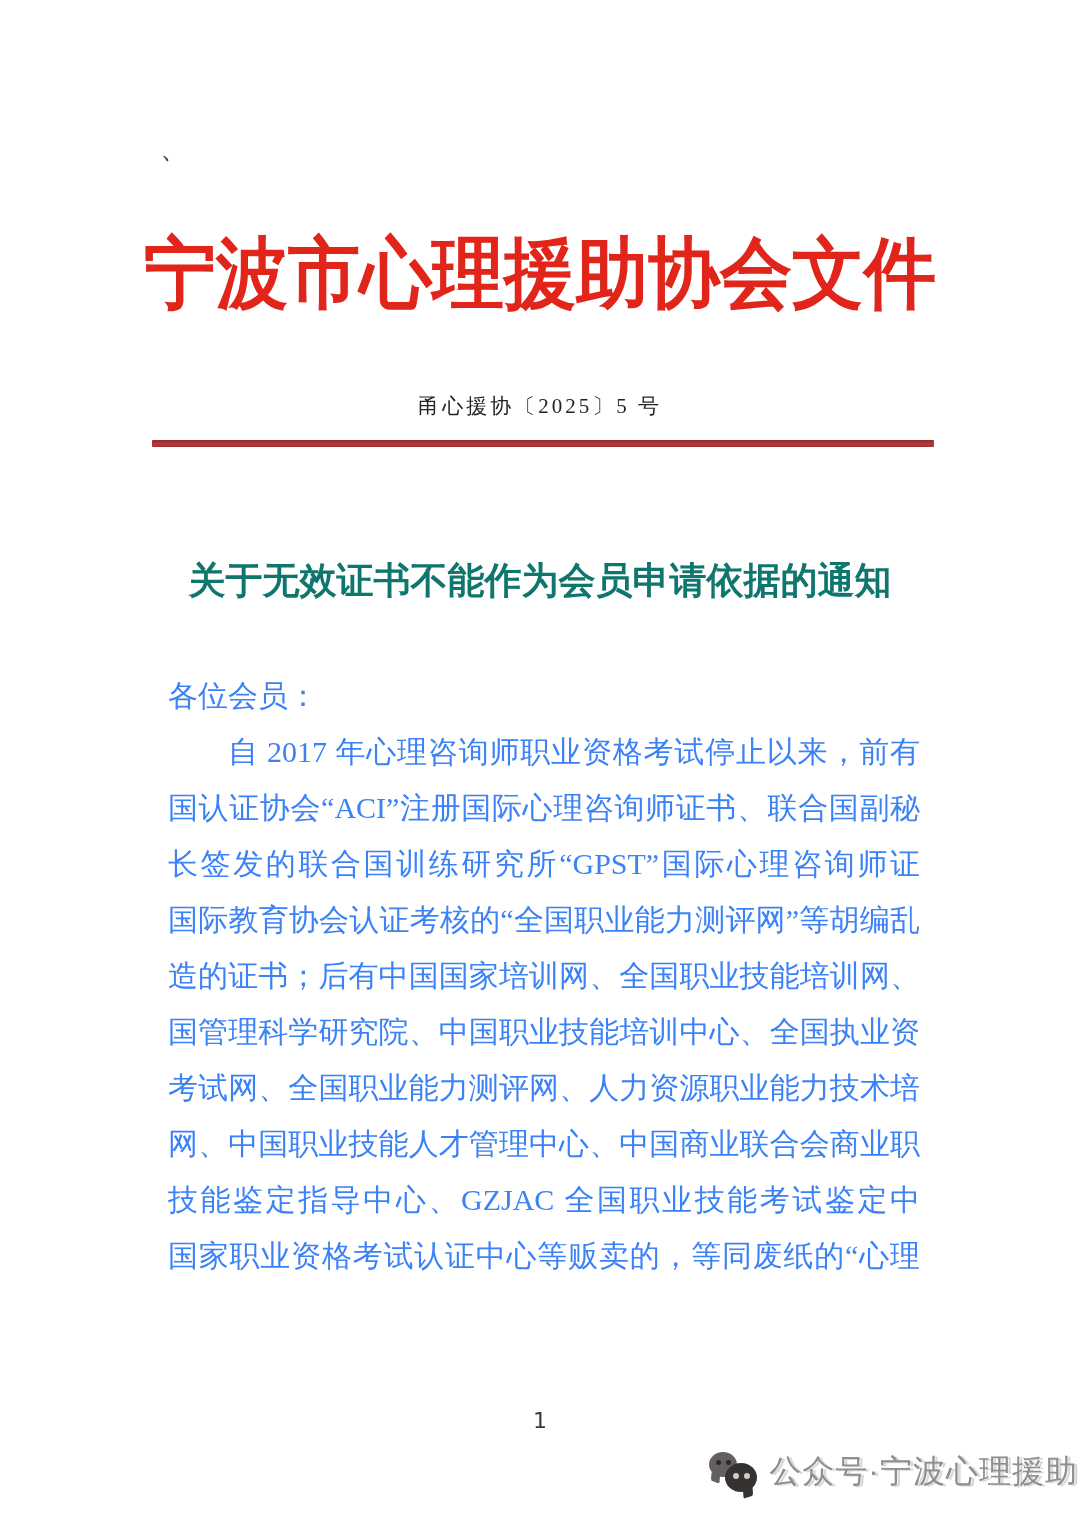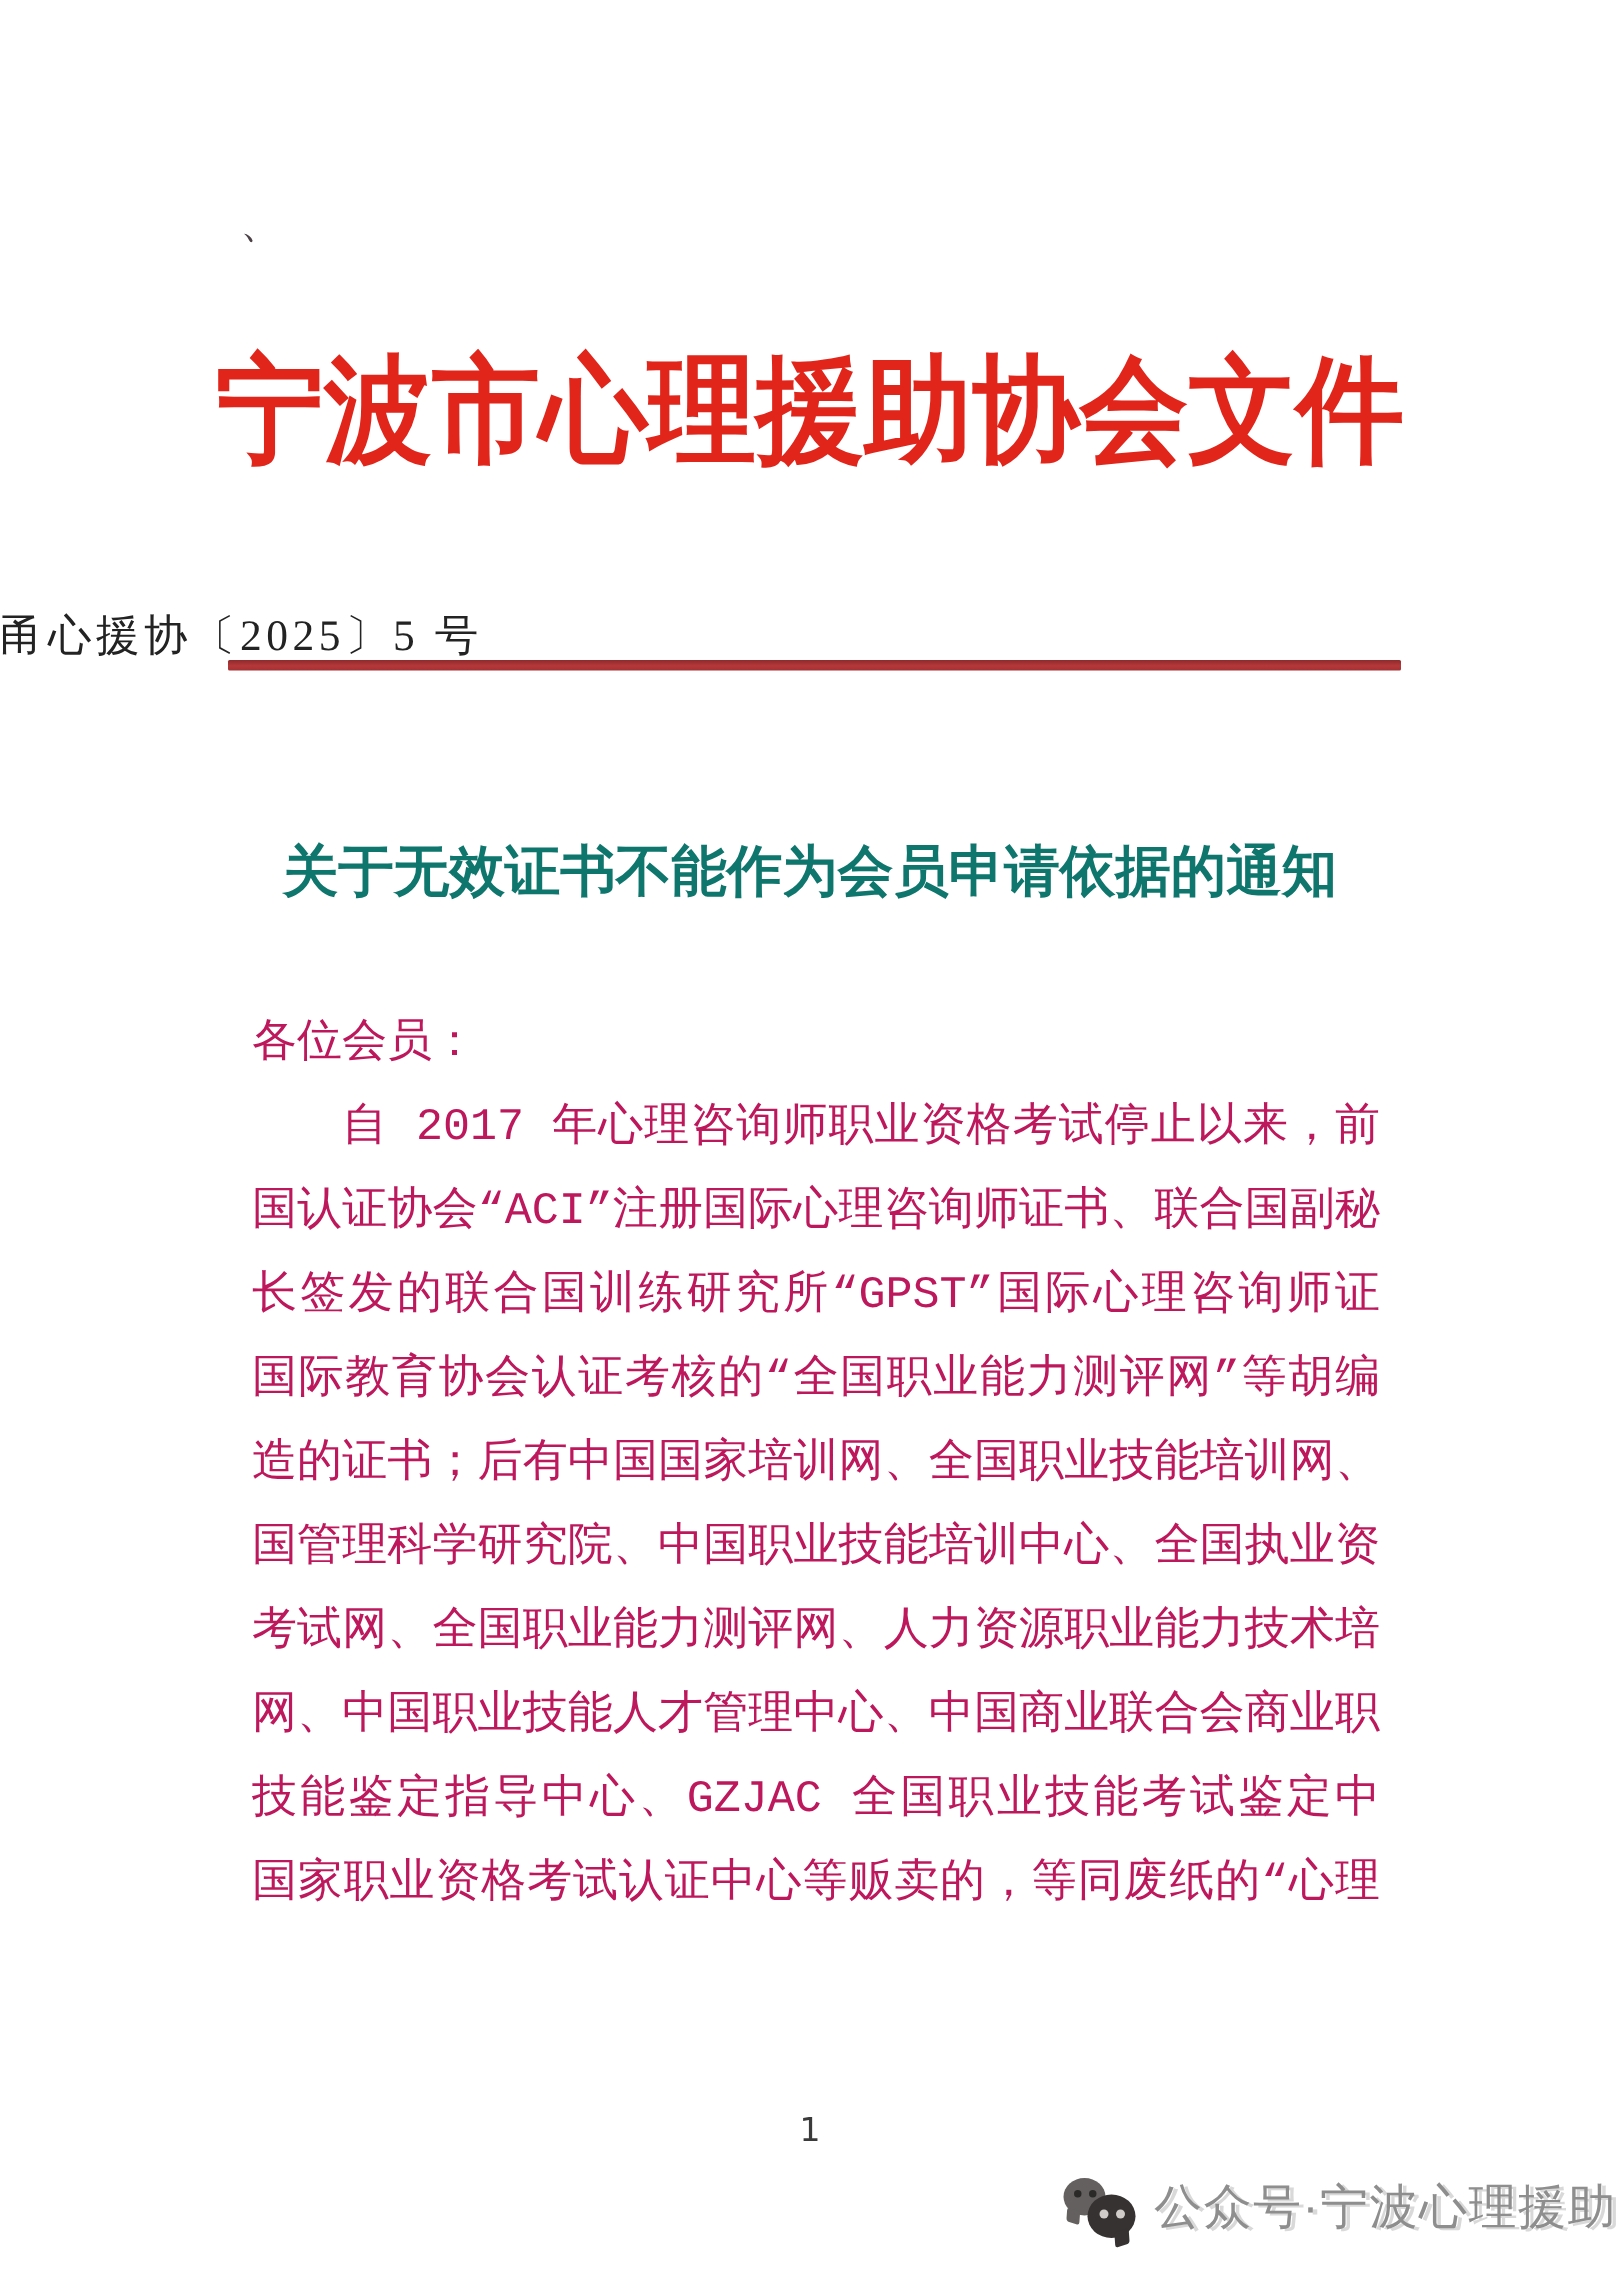--- a/index.html
+++ b/index.html
@@ -31,24 +31,24 @@
     font-weight: bold;
     letter-spacing: 0px;
     color: #e1251b;
     white-space: nowrap;
     transform: scaleY(1.08);
     transform-origin: top center;
   }
   .doc-number {
     position: absolute;
     left: 0; right: 0; top: 392px;
-    font-size: 29px;
+    text-align: center;
+    font-size: 21px;
     color: #232323;
     letter-spacing: 3px;
-    margin-top: 12px;
   }
   .red-line {
     position: absolute;
     left: 152px; top: 440px;
     width: 782px; height: 7px;
     background: linear-gradient(180deg, #8e2a2c 0%, #b53839 55%, #a43134 100%);
     border-radius: 1px;
   }
   .notice-title {
     position: absolute;
@@ -58,22 +58,21 @@
     font-weight: bold;
     color: #0f766e;
     white-space: nowrap;
   }
   
   .body-text {
     position: absolute;
     left: 168px; top: 668px;
     width: 752px;
     font-size: 30px;
-    color: #be185d;
-    font-family: Liberation Mono, monospace;
+    color: #3b82f6;
   }
   .body-line {
     height: 56px;
     line-height: 56px;
     white-space: nowrap;
   }
   .body-line.j {
     text-align: justify;
     text-align-last: justify;
     white-space: normal;

